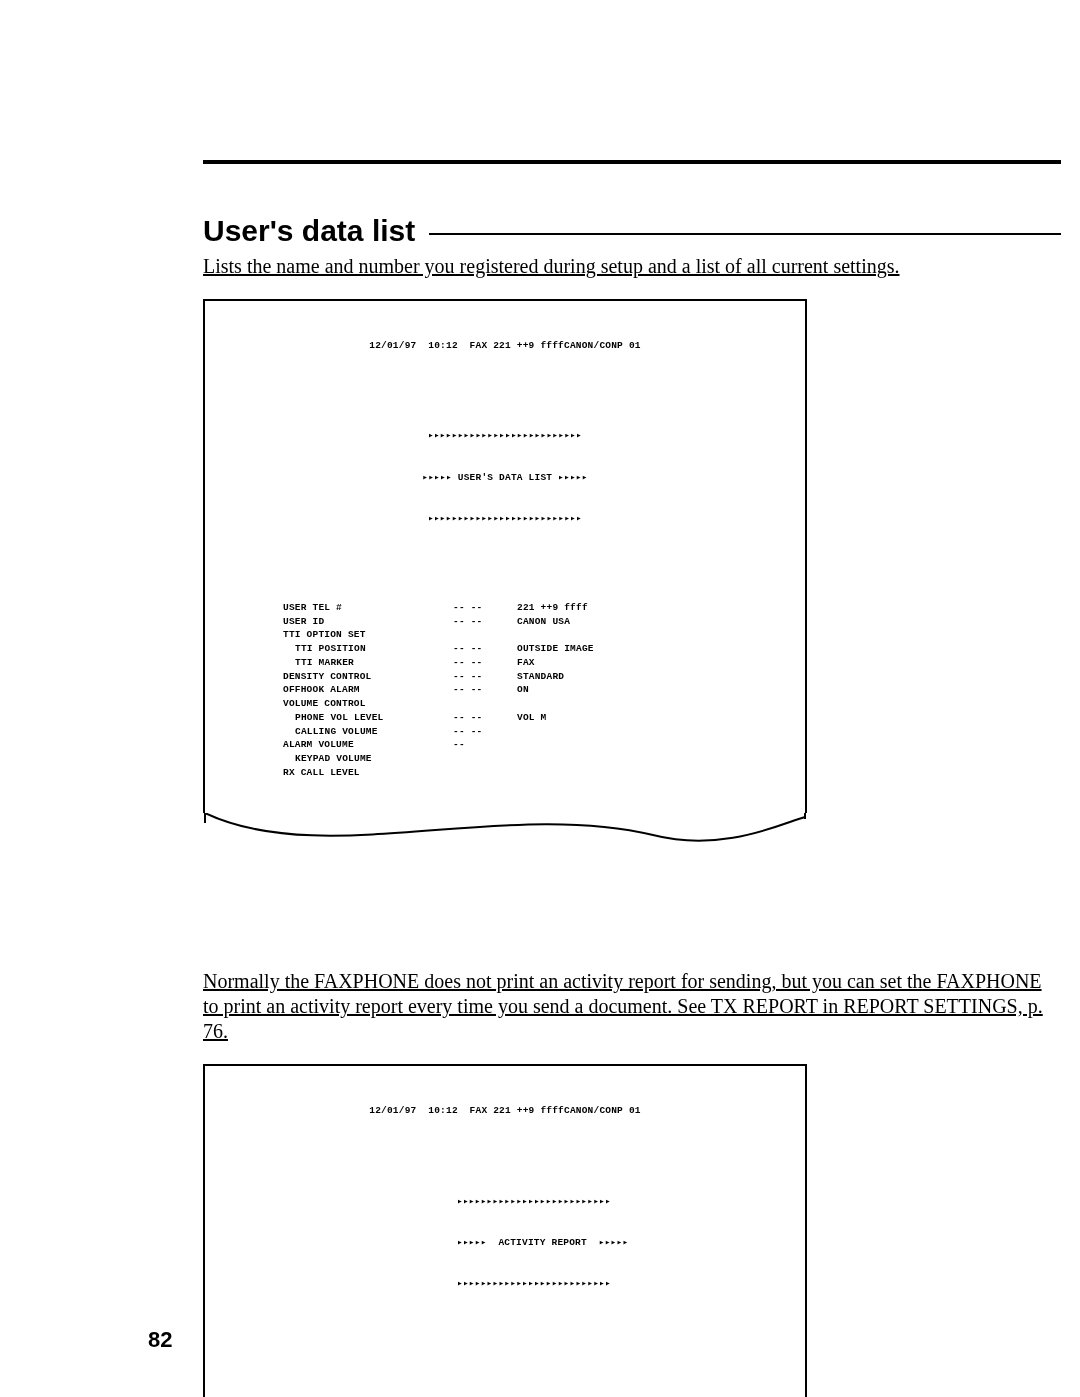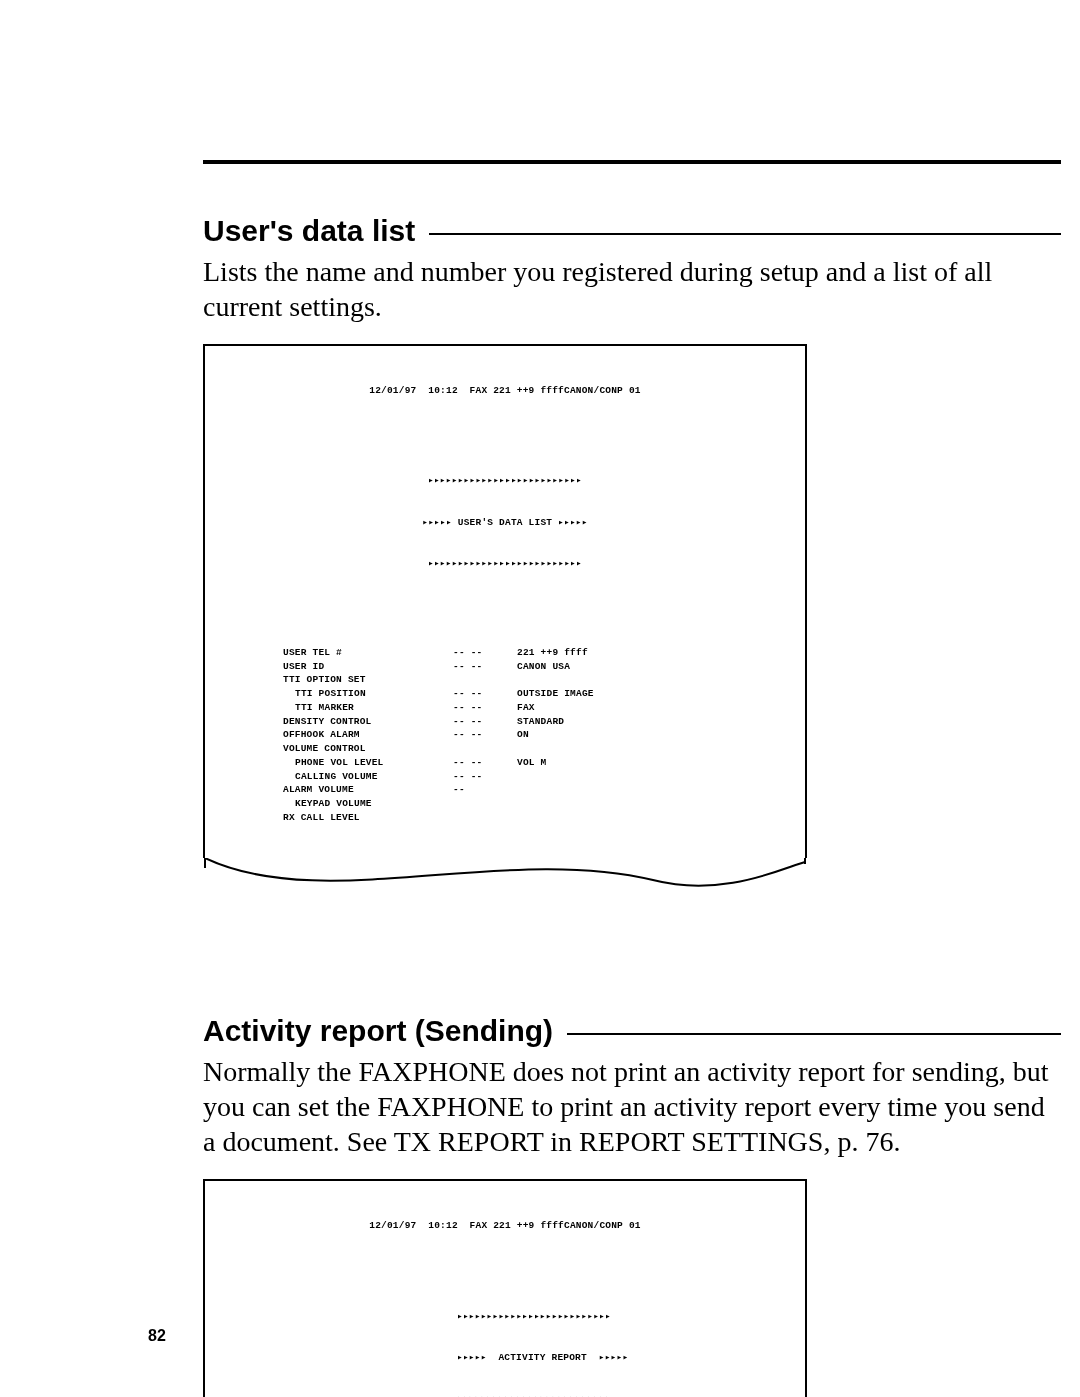--- a/index.html
+++ b/index.html
@@ -32,23 +32,24 @@
     margin: 0 0 6px 0;
     white-space: nowrap;
   }
   .title-rule {
     flex: 1 1 auto;
     border-bottom: 2px solid #000;
     position: relative;
     top: -6px;
   }
   .body-text {
-    font-size: 28px;
+    font-size: 20px;
     line-height: 1.25;
     margin: 0 0 20px 0;
+    text-decoration: underline;
   }
   .printout-wrap {
     margin: 14px 0 0 0;
   }
   .printout {
     width: 604px;
     box-sizing: border-box;
     border: 2px solid #000;
     border-bottom: none;
     padding: 10px 14px 6px 14px;
@@ -80,24 +81,24 @@
   .tear {
     width: 604px;
     display: block;
   }
   .section-gap {
     height: 96px;
   }
   .page-num {
     position: absolute;
     left: 105px;
-    bottom: 52px;
+    bottom: 44px;
     font-family: Arial, Helvetica, sans-serif;
     font-weight: 900;
-    font-size: 16px;
+    font-size: 22px;
   }
   .act-center {
     margin-left: 238px;
     width: 260px;
     text-align: left;
     margin-bottom: 18px;
   }
 </style>
 </head>
 <body>
@@ -129,24 +130,20 @@
     <svg class="tear" viewBox="0 0 604 60" preserveAspectRatio="none">
       <path d="M2 0 C 120 56, 300 -14, 450 22 C 520 40, 580 10, 602 4 L602 0 Z" fill="#fff"></path>
       <path d="M2 0 C 120 56, 300 -14, 450 22 C 520 40, 580 10, 602 4" fill="none" stroke="#000" stroke-width="2"></path>
       <path d="M2 0 L2 10" stroke="#000" stroke-width="2"></path>
       <path d="M602 0 L602 6" stroke="#000" stroke-width="2"></path>
     </svg>
   </div>
 
   <div class="section-gap"></div>
 
-  <h2 class="section-title">
-    <span>Activity report (Sending)</span>
-    <span class="title-rule"></span>
-  </h2>
   <p class="body-text">Normally the FAXPHONE does not print an activity report for sending, but you can set the FAXPHONE to print an activity report every time you send a document. See TX REPORT in REPORT SETTINGS, p. 76.</p>
 
   <div class="printout-wrap">
     <div class="printout">
       <div class="hdr">
         <span>12/01/97  10:12  FAX 221 ++9 ffff</span>
         <span>CANON/CON</span>
         <span>P 01</span>
       </div>
       <div class="act-center">

